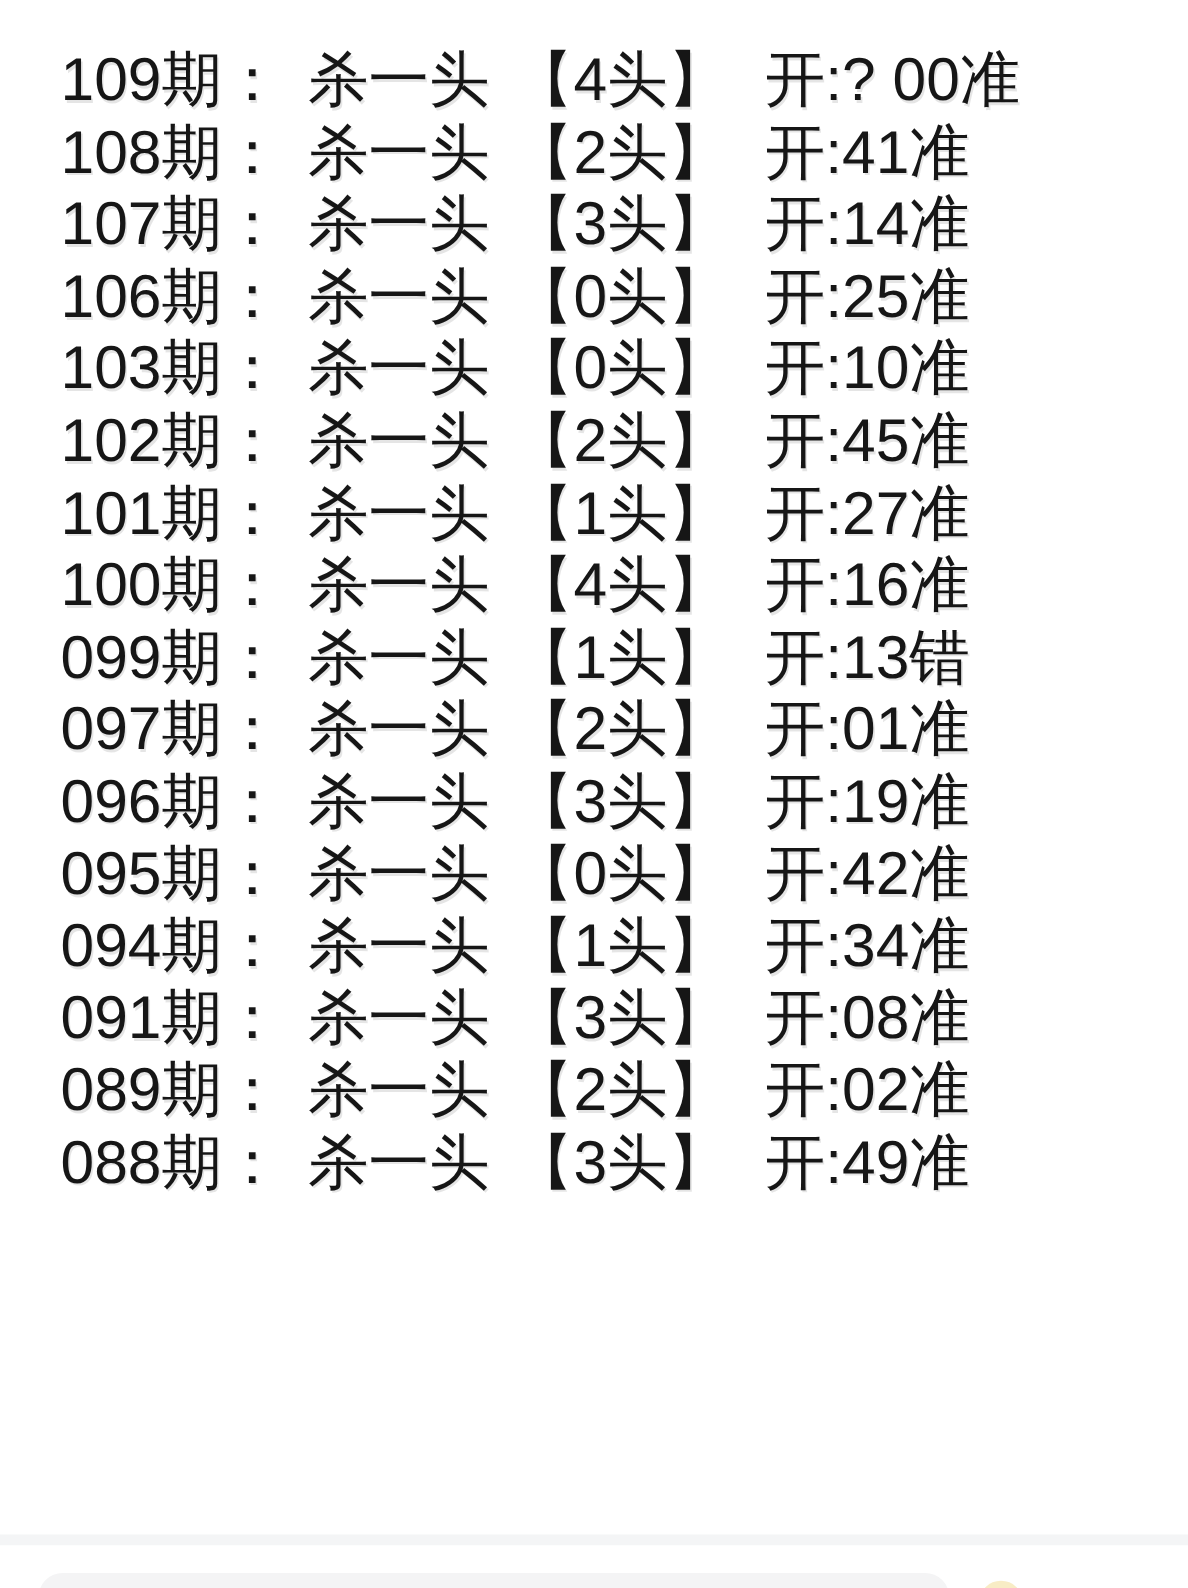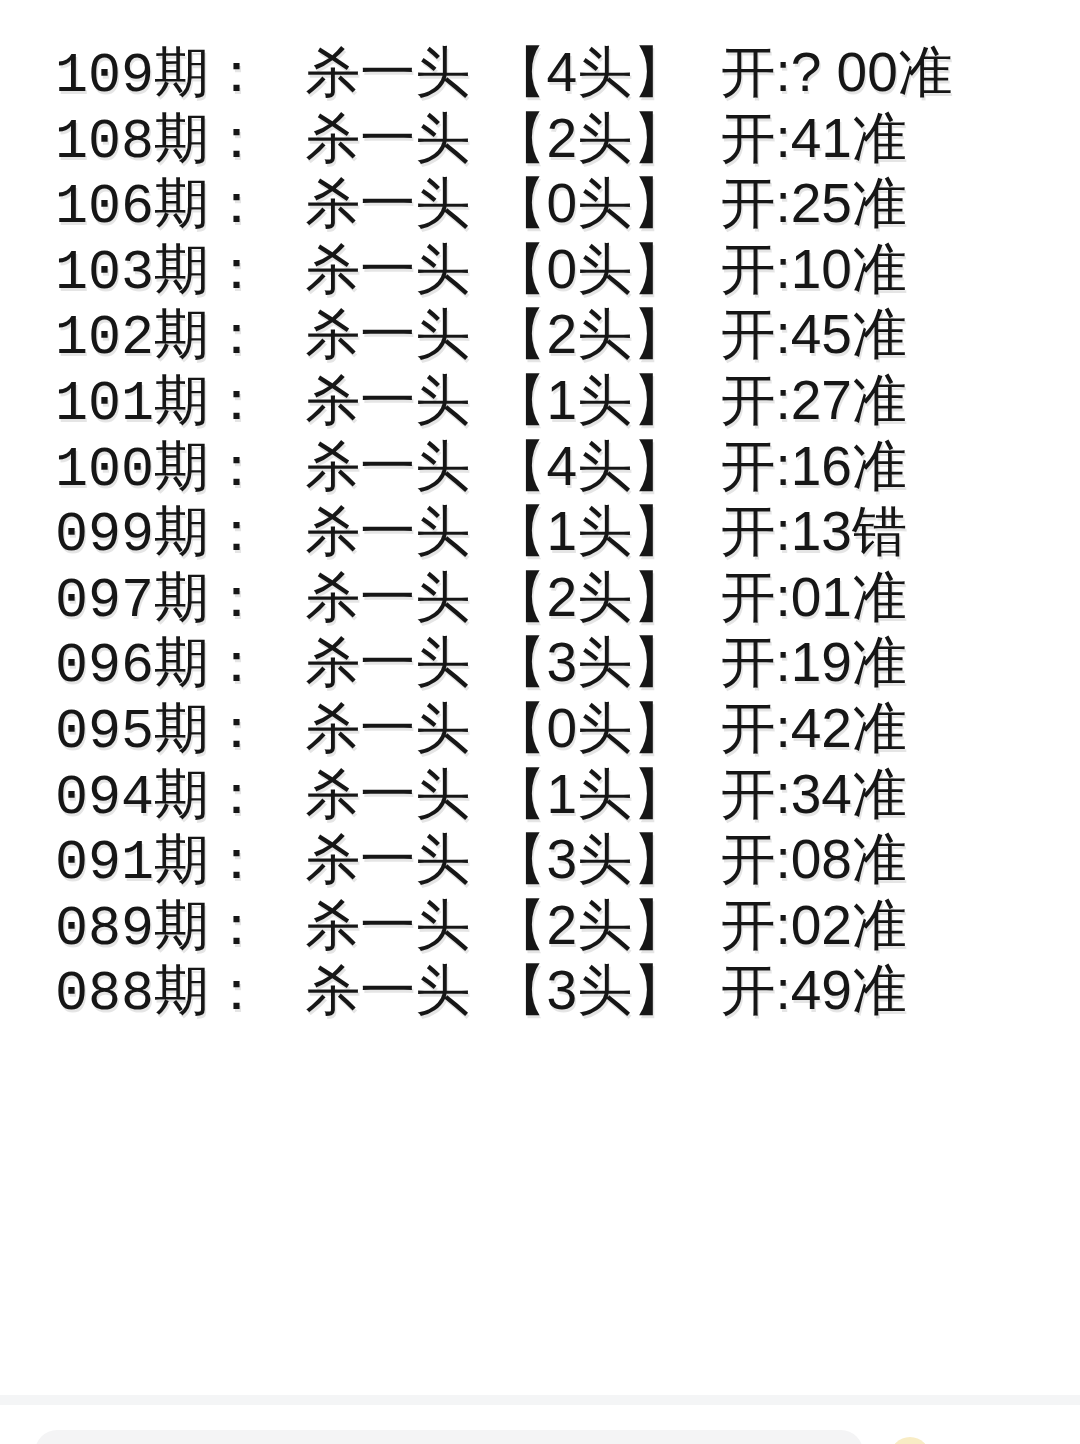--- a/index.html
+++ b/index.html
@@ -22,21 +22,21 @@
     width: 1000px;
   }
   .record-row {
     height: 65.6px;
     line-height: 65.6px;
     font-size: 55px;
     color: #161616;
     white-space: nowrap;
     text-shadow: 1.5px 2.5px 0 rgba(0,0,0,0.10);
   }
-  .record-row .period  { display: inline-block; margin-right: 26px; font-family: Liberation Mono, monospace; }
+  .record-row .period  { display: inline-block; margin-right: 8px; }
   .record-row .action  { display: inline-block; margin-right: 6px; }
   .record-row .bracket { display: inline-block; margin-right: 18px; margin-top: 12px; }
   .record-row .result  { display: inline-block; }
   
   .bottom-divider {
     position: absolute;
     left: 0;
     top: 1395px;
     width: 1080px;
     height: 10px;
@@ -81,20 +81,26 @@
     <span class="result">开:? 00准</span>
   </div>
 
   <div class="record-row">
     <span class="period">108期：</span>
     <span class="action">杀一头</span>
     <span class="bracket">【2头】</span>
     <span class="result">开:41准</span>
   </div>
 
+  <div class="record-row">
+    <span class="period">107期：</span>
+    <span class="action">杀一头</span>
+    <span class="bracket">【3头】</span>
+    <span class="result">开:14准</span>
+  </div>
 
   <div class="record-row">
     <span class="period">106期：</span>
     <span class="action">杀一头</span>
     <span class="bracket">【0头】</span>
     <span class="result">开:25准</span>
   </div>
 
 
 

